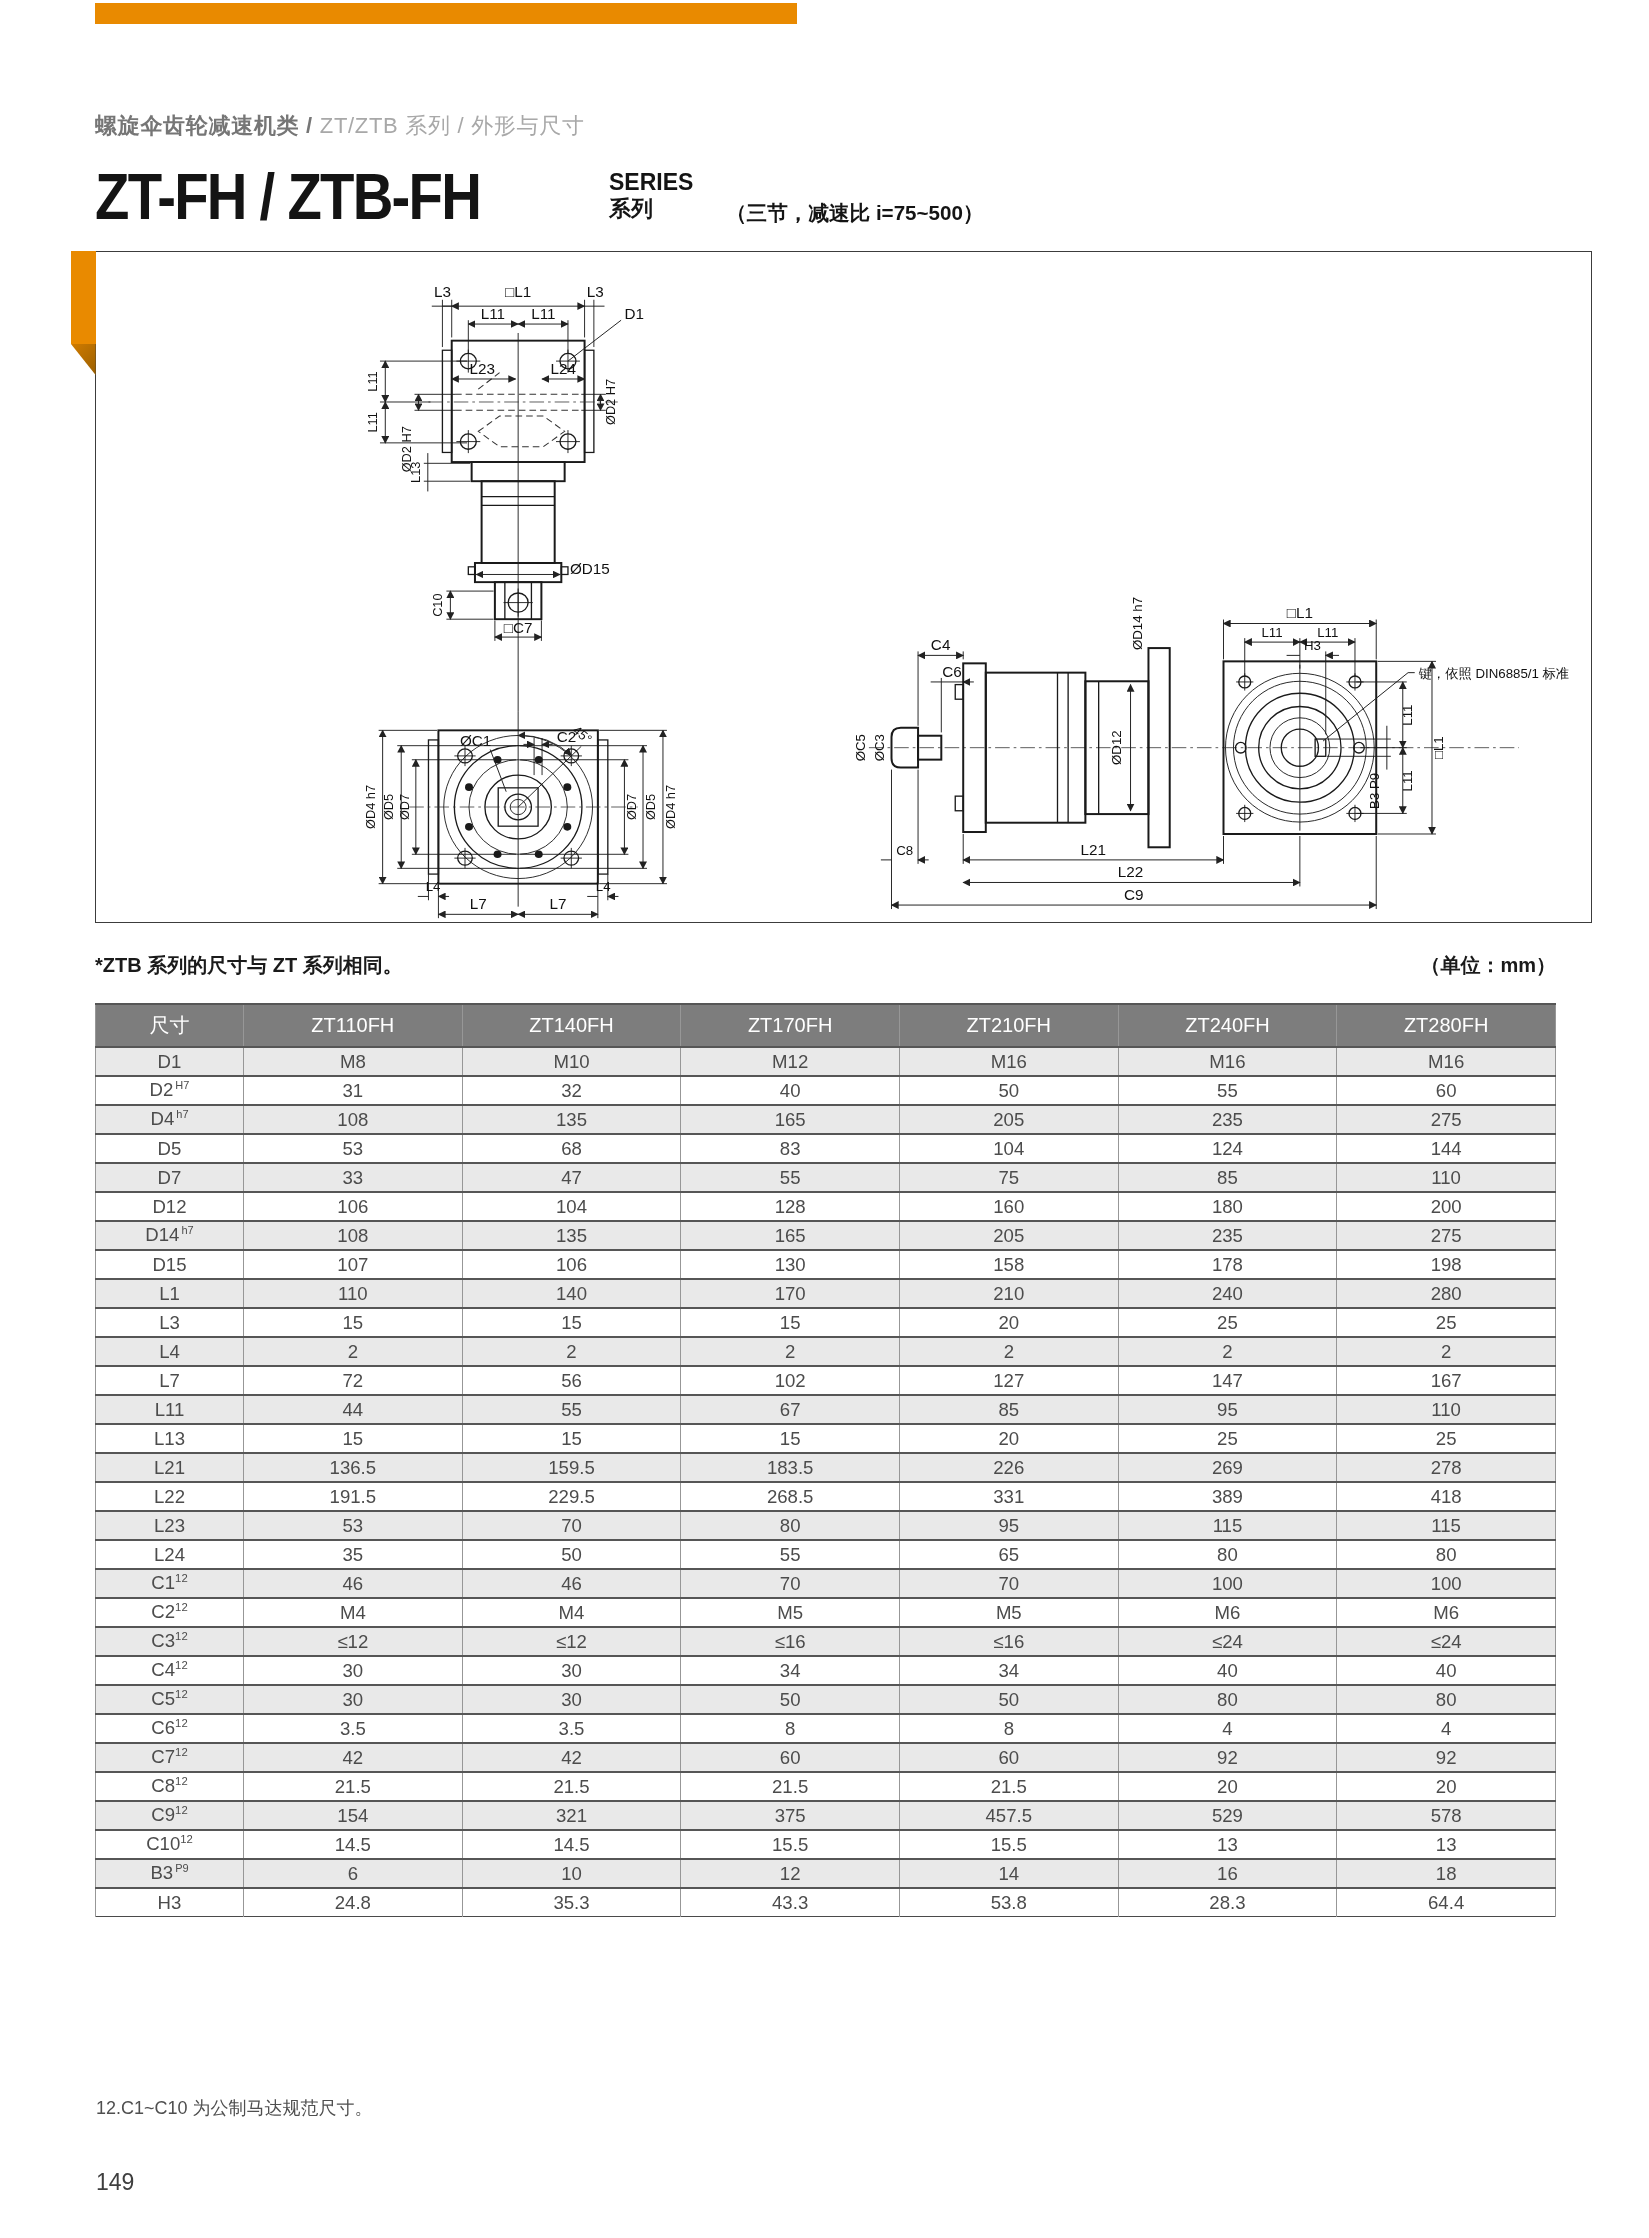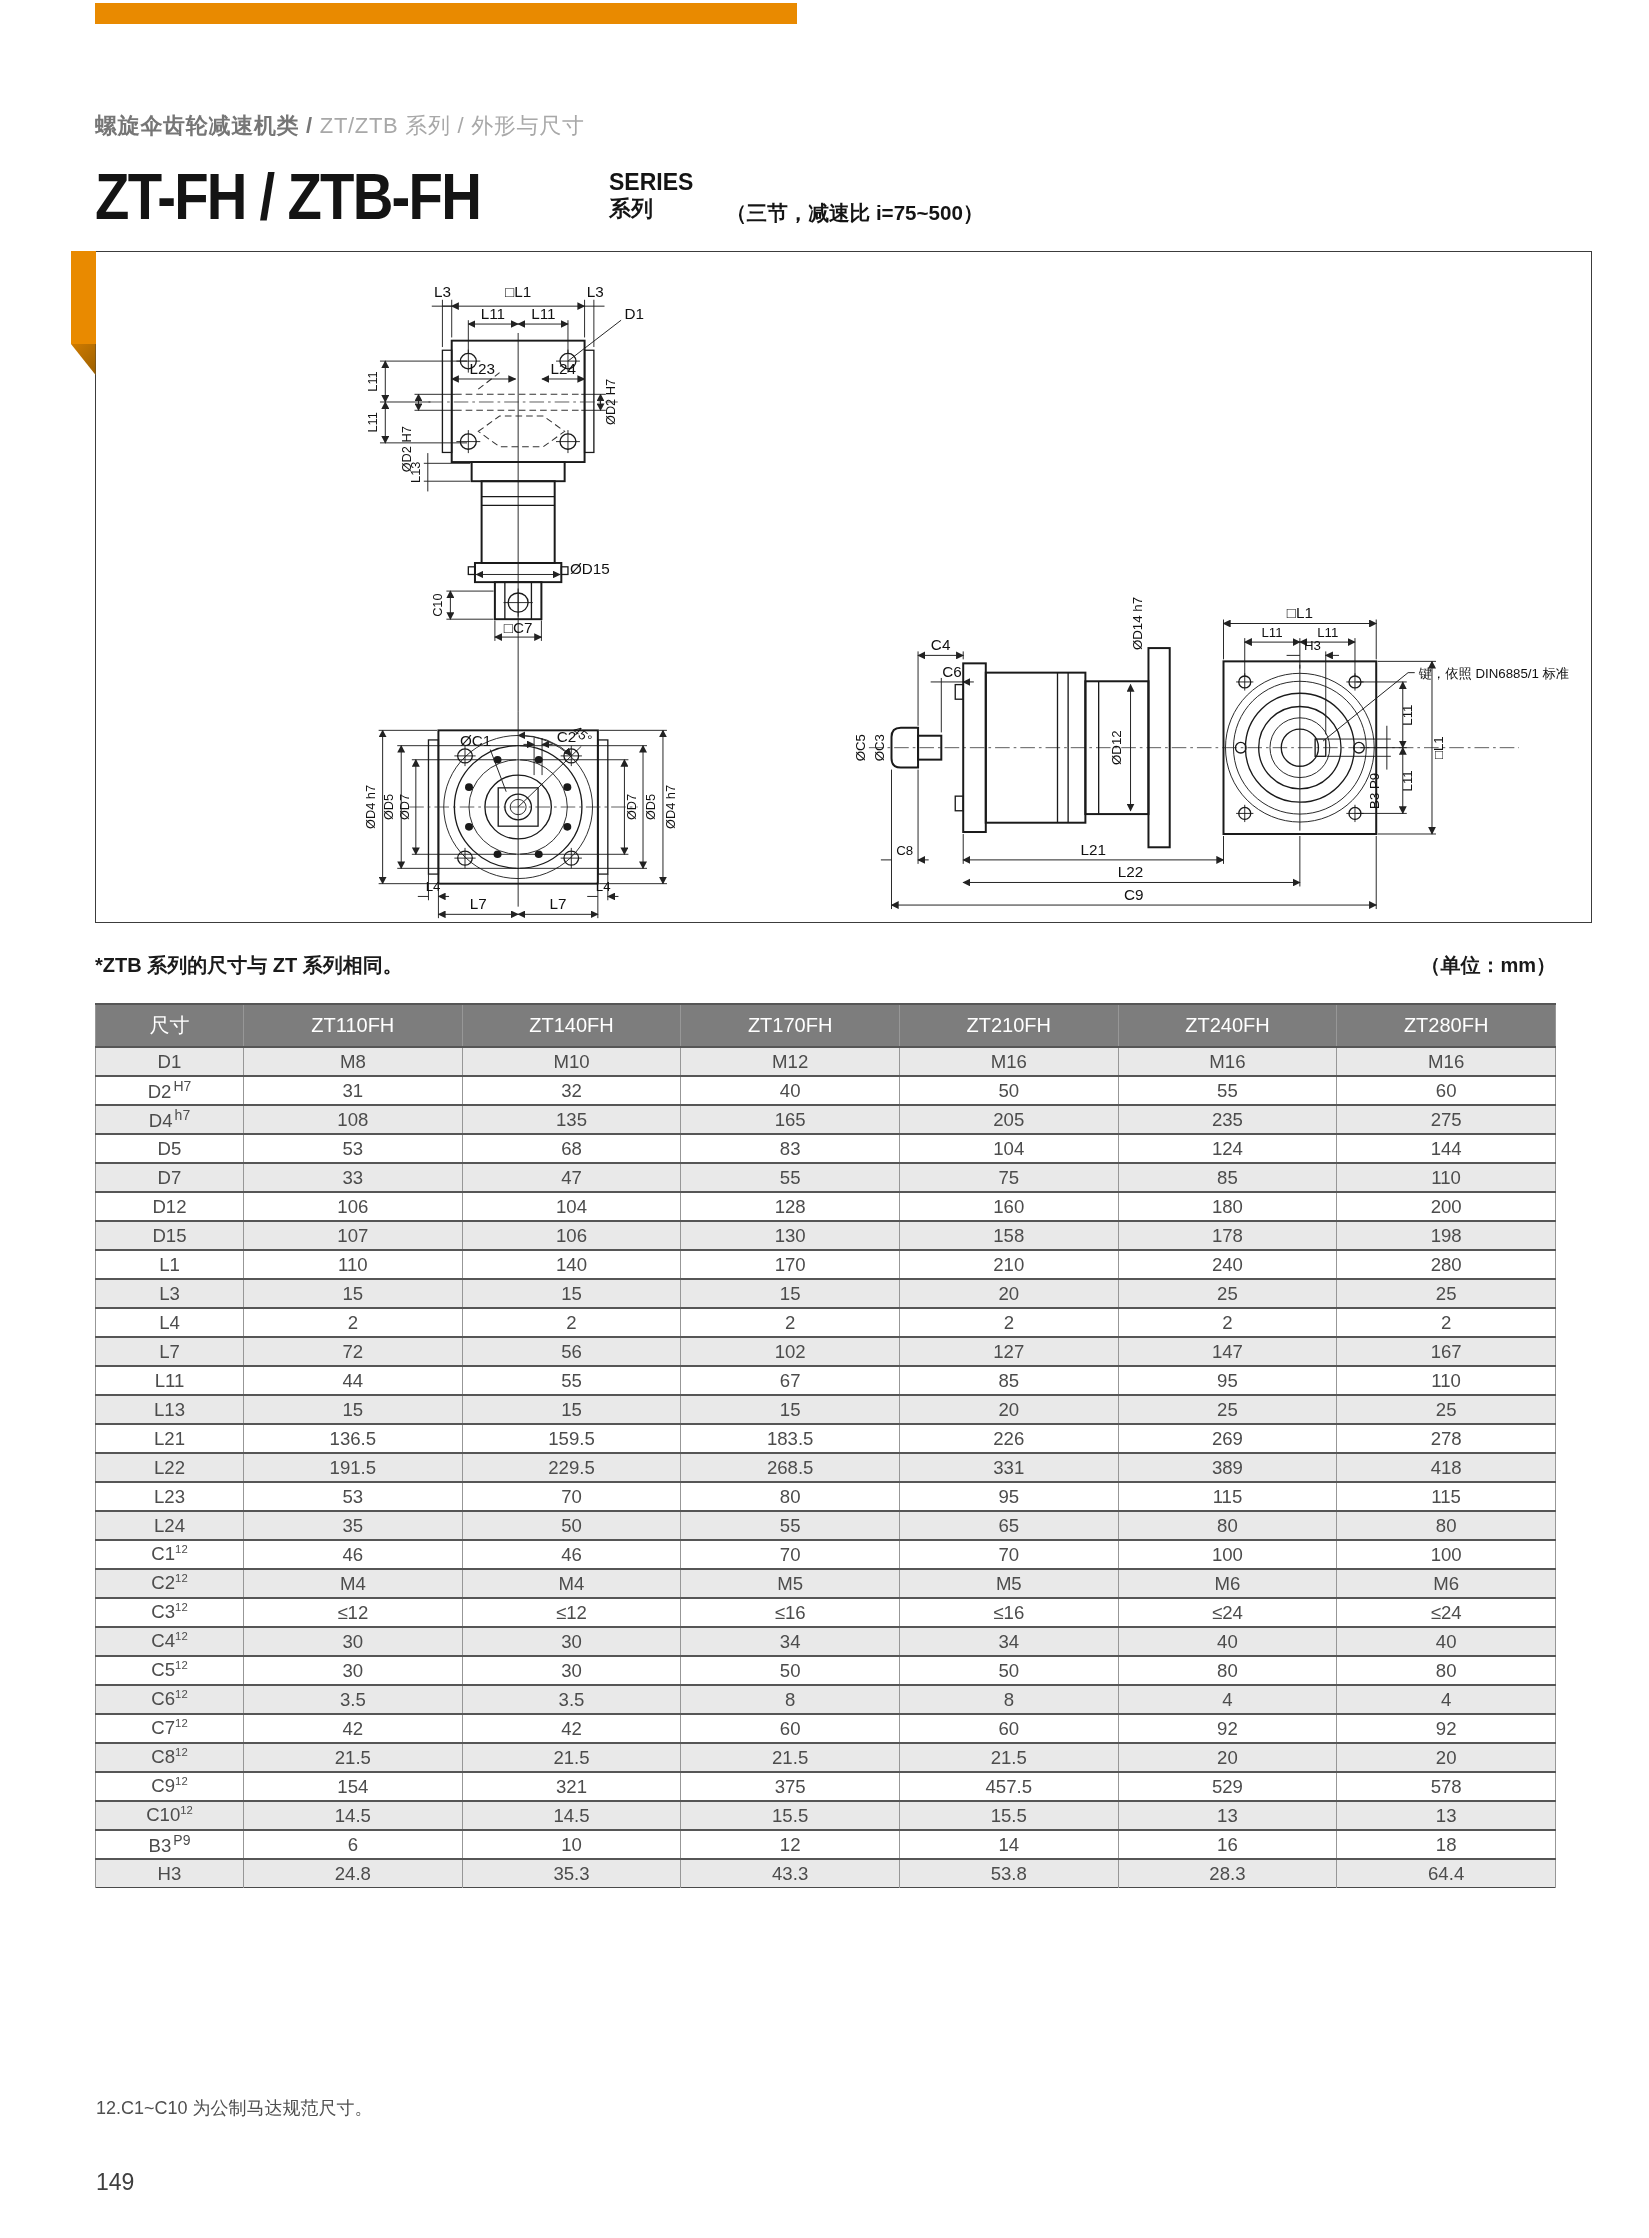--- a/index.html
+++ b/index.html
@@ -41,21 +41,21 @@
   table.dims{position:absolute;left:95px;top:1003px;width:1461px;border-collapse:collapse;table-layout:fixed;
              border:1.3px solid #4a4a4a;}
   table.dims th,table.dims td{border-left:0.7px solid #979797;border-right:0.7px solid #979797;
              border-top:2px solid #565656;text-align:center;vertical-align:middle;padding:0;}
   table.dims thead th{background:#7d7d7d;color:#fff;font-size:20px;font-weight:normal;height:41px;}
   table.dims tbody th{font-weight:normal;}
   table.dims tbody th,table.dims td{height:27px;font-size:18.6px;color:#4c4c4c;background:#fff;}
   table.dims tbody tr:nth-child(odd) th,table.dims tbody tr:nth-child(odd) td{background:#e9e9e9;}
   table.dims col.c0{width:148px;}
   table.dims sup{font-size:11.3px;vertical-align:super;}
-  table.dims .tol{font-size:14px;vertical-align:super;margin-left:2px;}
+  table.dims .tol{font-size:11px;vertical-align:super;margin-left:2px;}
   
   .footnote{position:absolute;left:96px;top:2096px;font-size:18px;color:#4f4f4f;}
   .pagenum{position:absolute;left:96px;top:2169px;font-size:23px;color:#3f3f3f;}
 </style>
 </head>
 <body>
 
 <div class="page">
 
   <div class="topbar"></div>
@@ -388,20 +388,29 @@
         <tr>
           <th>D12</th>
           <td>106</td>
           <td>104</td>
           <td>128</td>
           <td>160</td>
           <td>180</td>
           <td>200</td>
         </tr>
         <tr>
+          <th>D14<span class="tol">h7</span></th>
+          <td>108</td>
+          <td>135</td>
+          <td>165</td>
+          <td>205</td>
+          <td>235</td>
+          <td>275</td>
+        </tr>
+        <tr>
           <th>D15</th>
           <td>107</td>
           <td>106</td>
           <td>130</td>
           <td>158</td>
           <td>178</td>
           <td>198</td>
         </tr>
         <tr>
           <th>L1</th>

